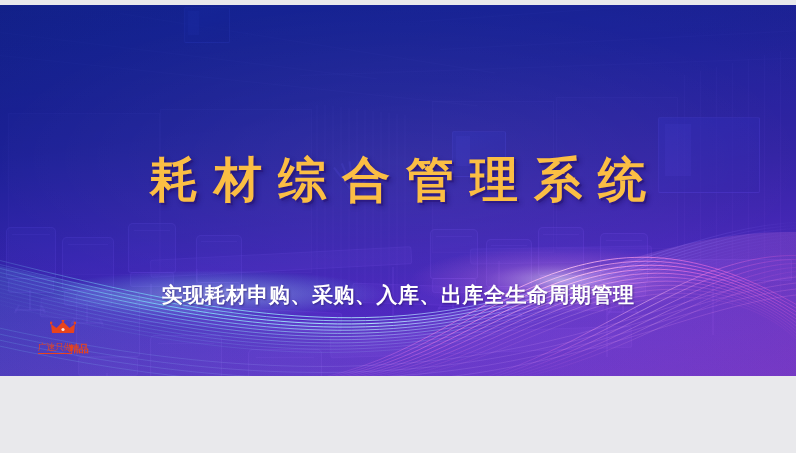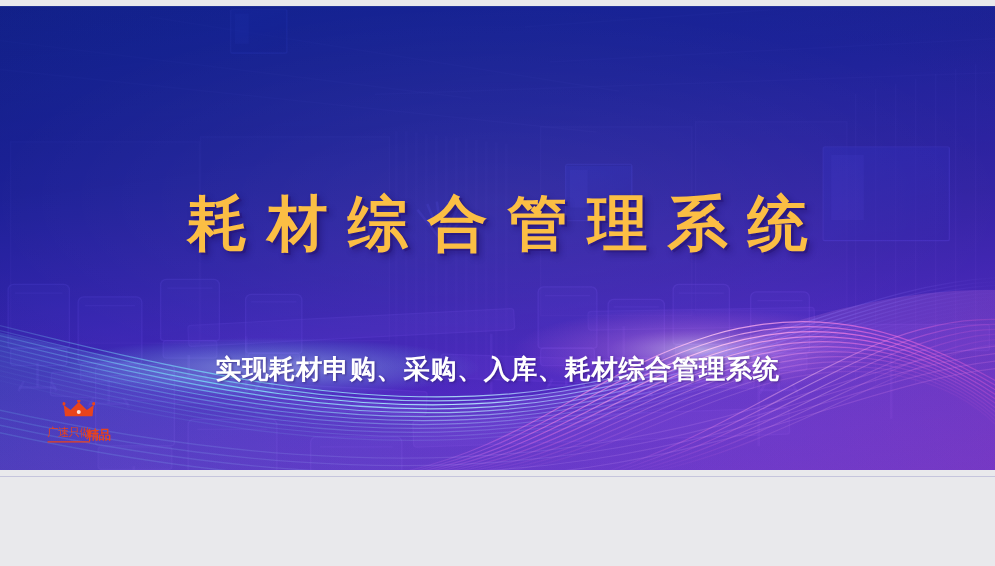--- a/index.html
+++ b/index.html
@@ -422,21 +422,21 @@
         <path d="M-10,138 C160,176 320,190 470,168 C620,146 710,96 806,88"></path>
       </g>
     </svg>
   </div>
 
   <div class="headline-wrap">
     <div class="headline">耗材综合管理系统</div>
   </div>
 
   <div class="subtitle-wrap">
-    <div class="subtitle">实现耗材申购、采购、入库、耗材综合管理系统</div>
+    <div class="subtitle">实现耗材申购、采购、入库、出库全生命周期管理</div>
   </div>
 
   <div class="logo">
     <div class="crown">
       <svg viewBox="0 0 26 15" xmlns="http://www.w3.org/2000/svg">
         <path d="M2 13 L1 4 L6.5 8 L13 1.5 L19.5 8 L25 4 L24 13 Z" fill="#e8431c"></path>
         <circle cx="13" cy="9.5" r="1.6" fill="#ffffff" opacity=".85"></circle>
         <circle cx="1" cy="3" r="1.4" fill="#e8431c"></circle>
         <circle cx="25" cy="3" r="1.4" fill="#e8431c"></circle>
         <circle cx="13" cy="0.8" r="1.4" fill="#e8431c"></circle>

